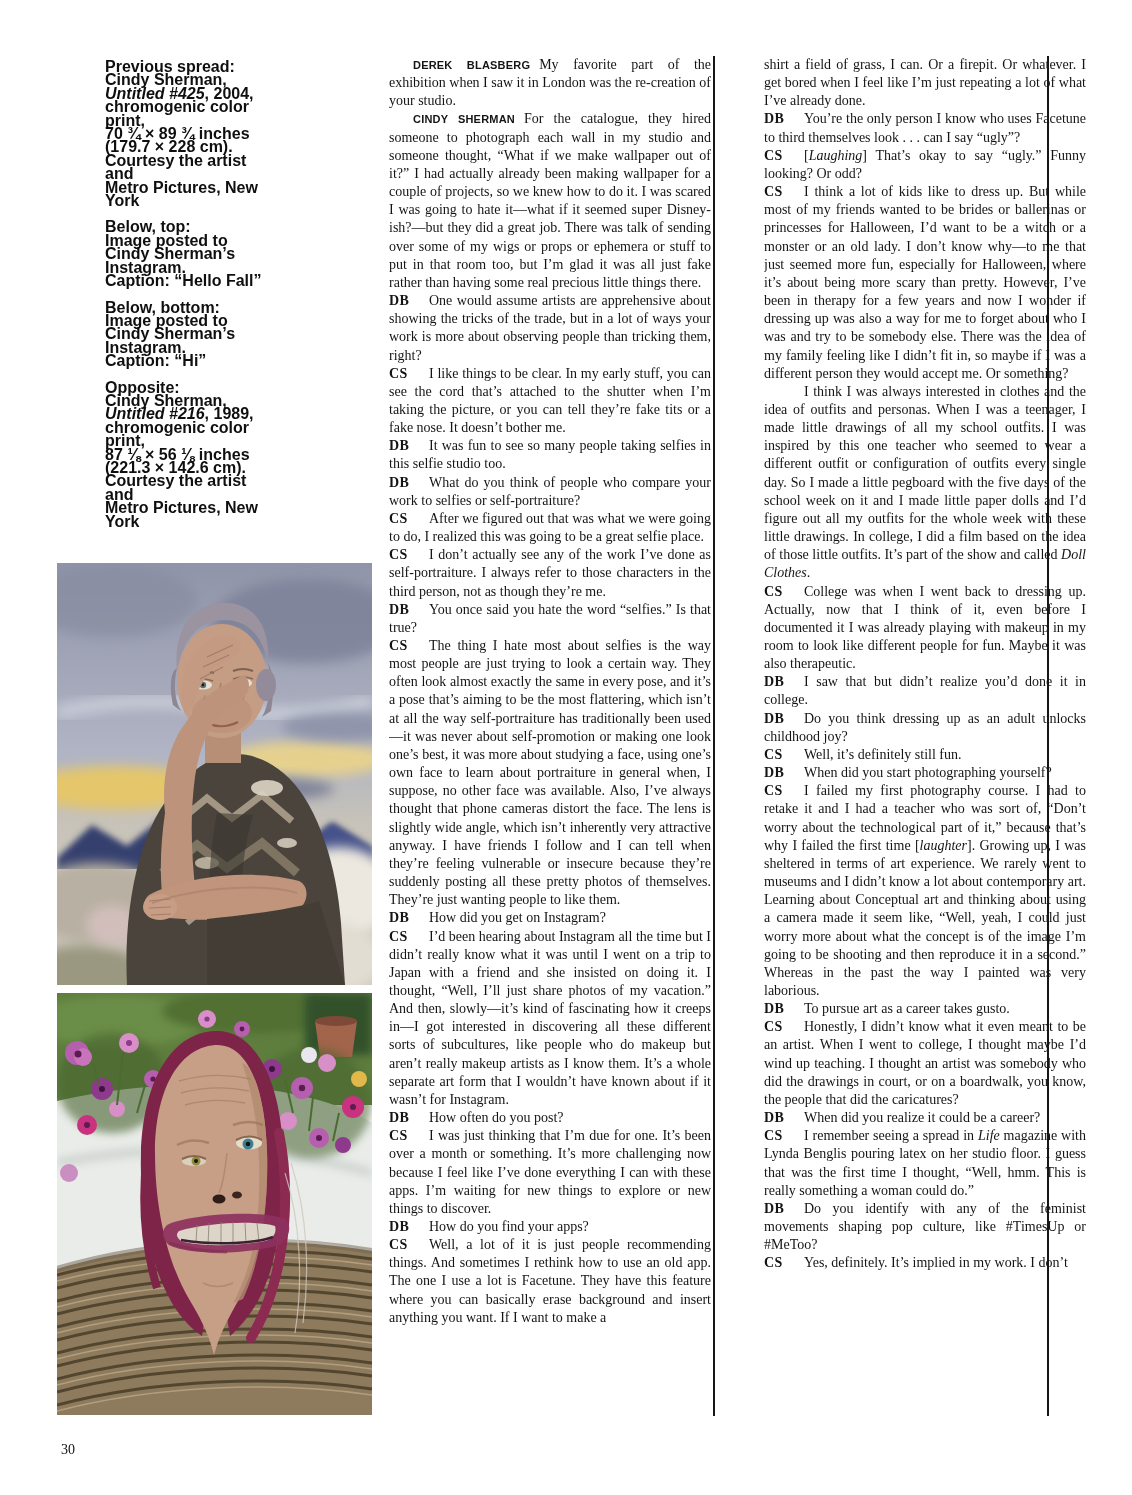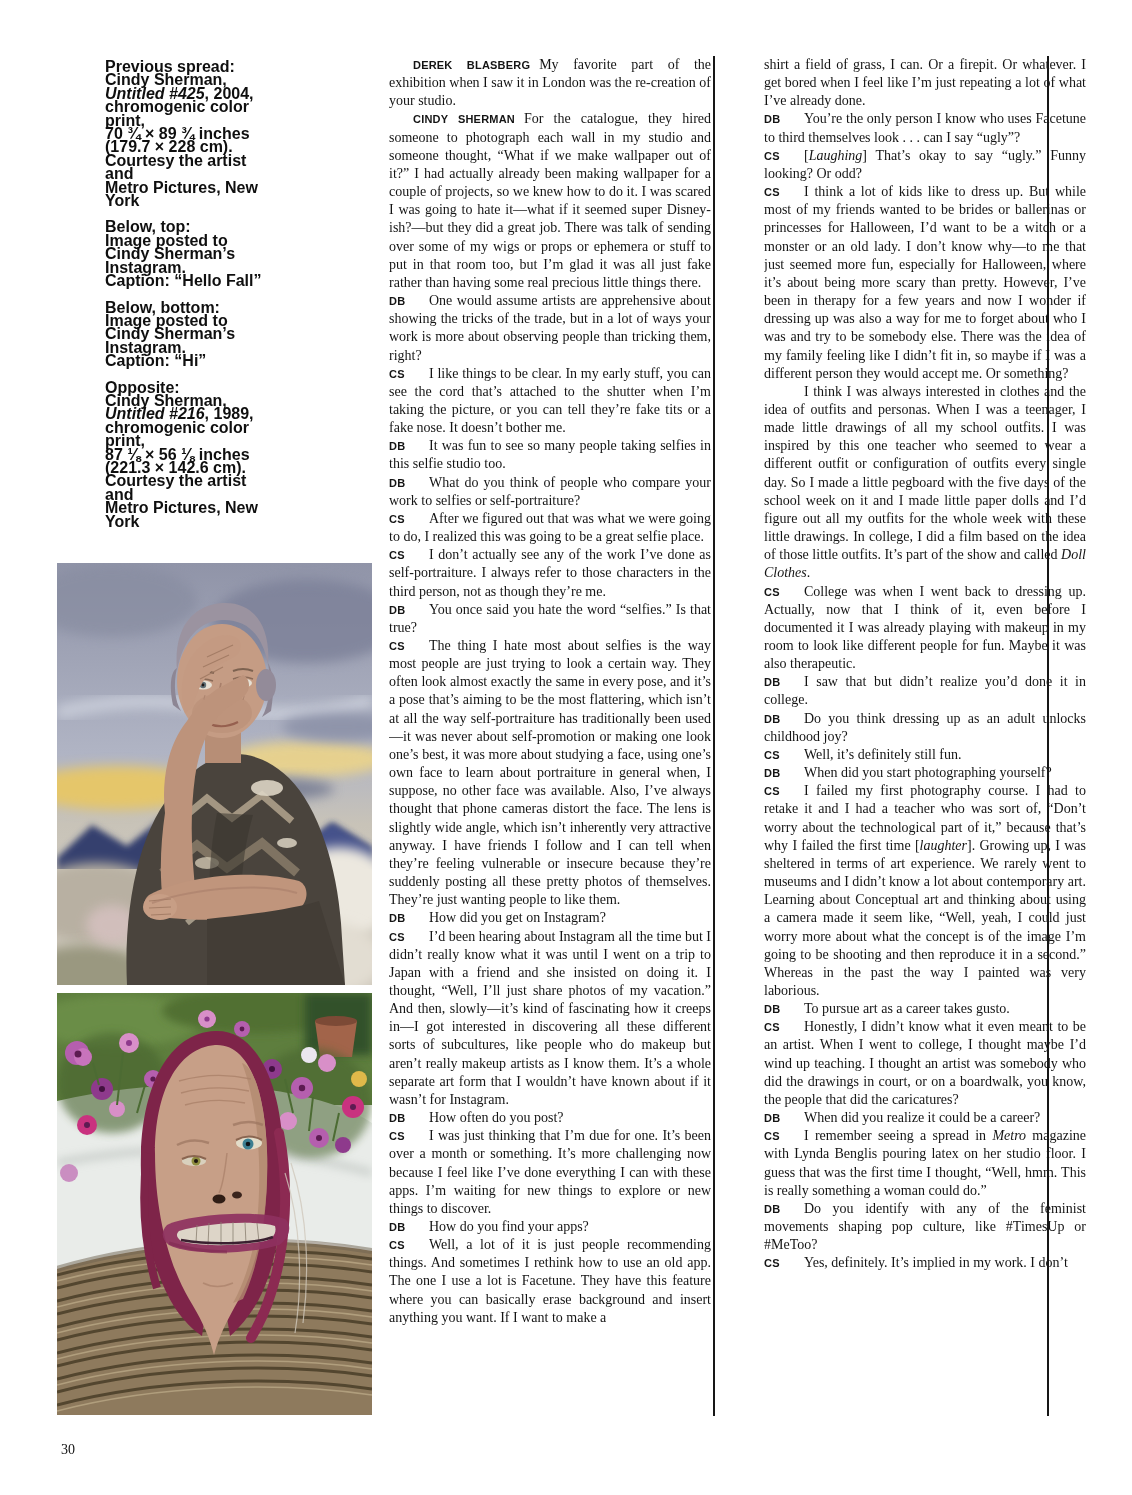--- a/index.html
+++ b/index.html
@@ -19,22 +19,22 @@
   .photo-bottom{top:993px;width:315px;height:422px;}
   .photo svg{display:block;width:100%;height:100%;}
 
   
   .col{position:absolute;top:56px;width:322px;font-size:14px;line-height:18.15px;
        text-align:justify;height:1362px;overflow:hidden;color:#141414;}
   .col-mid{left:389px;}
   .col-right{left:764px;}
   .para{margin:0;}
   .para.indent{text-indent:40px;}
-  .spk{display:inline-block;width:40px;font-family:Liberation Sans, sans-serif;
-       font-weight:700;font-size:11px;letter-spacing:.3px;}
+  .spk{display:inline-block;width:40px;font-family:Liberation Serif, serif;
+       font-weight:700;font-size:14px;letter-spacing:.3px;}
   .spk-full{font-family:"Liberation Sans",sans-serif;font-weight:700;font-size:11px;
             letter-spacing:.2px;margin-right:9px;padding-left:24px;}
 
   
   .rule{position:absolute;top:56px;width:1.5px;height:1360px;background:#161616;}
   .rule-1{left:713px;}
   .rule-2{left:1047px;}
 
   
   .folio{position:absolute;left:61px;top:1442px;font-size:14px;color:#121212;}
@@ -308,20 +308,20 @@
       <p class="para indent"><span>I think I was always interested in clothes and the idea of outfits and personas. When I was a teenager, I made little drawings of all my school outfits. I was inspired by this one teacher who seemed to wear a different outfit or configuration of outfits every single day. So I made a little pegboard with the five days of the school week on it and I made little paper dolls and I’d figure out all my outfits for the whole week with these little drawings. In college, I did a film based on the idea of those little outfits. It’s part of the show and called </span><span class="it">Doll Clothes</span><span>.</span></p>
       <p class="para"><span class="spk">CS</span><span>College was when I went back to dressing up. Actually, now that I think of it, even before I documented it I was already playing with makeup in my room to look like different people for fun. Maybe it was also therapeutic.</span></p>
       <p class="para"><span class="spk">DB</span><span>I saw that but didn’t realize you’d done it in college.</span></p>
       <p class="para"><span class="spk">DB</span><span>Do you think dressing up as an adult unlocks childhood joy?</span></p>
       <p class="para"><span class="spk">CS</span><span>Well, it’s definitely still fun.</span></p>
       <p class="para"><span class="spk">DB</span><span>When did you start photographing yourself?</span></p>
       <p class="para"><span class="spk">CS</span><span>I failed my first photography course. I had to retake it and I had a teacher who was sort of, “Don’t worry about the technological part of it,” because that’s why I failed the first time [</span><span class="it">laughter</span><span>]. Growing up, I was sheltered in terms of art experience. We rarely went to museums and I didn’t know a lot about contemporary art. Learning about Conceptual art and thinking about using a camera made it seem like, “Well, yeah, I could just worry more about what the concept is of the image I’m going to be shooting and then reproduce it in a second.” Whereas in the past the way I painted was very laborious.</span></p>
       <p class="para"><span class="spk">DB</span><span>To pursue art as a career takes gusto.</span></p>
       <p class="para"><span class="spk">CS</span><span>Honestly, I didn’t know what it even meant to be an artist. When I went to college, I thought maybe I’d wind up teaching. I thought an artist was somebody who did the drawings in court, or on a boardwalk, you know, the people that did the caricatures?</span></p>
       <p class="para"><span class="spk">DB</span><span>When did you realize it could be a career?</span></p>
-      <p class="para"><span class="spk">CS</span><span>I remember seeing a spread in </span><span class="it">Metro</span><span> magazine with Lynda Benglis pouring latex on her studio floor. I guess that was the first time I thought, “Well, hmm. This is really something a woman could do.”</span></p>
+      <p class="para"><span class="spk">CS</span><span>I remember seeing a spread in </span><span class="it">Life</span><span> magazine with Lynda Benglis pouring latex on her studio floor. I guess that was the first time I thought, “Well, hmm. This is really something a woman could do.”</span></p>
       <p class="para"><span class="spk">DB</span><span>Do you identify with any of the feminist movements shaping pop culture, like #TimesUp or #MeToo?</span></p>
       <p class="para"><span class="spk">CS</span><span>Yes, definitely. It’s implied in my work. I don’t</span></p>
     </section>
   <div class="rule rule-2"></div>
 
   <div class="folio">30</div>
 </div>
 
 </body></html>

